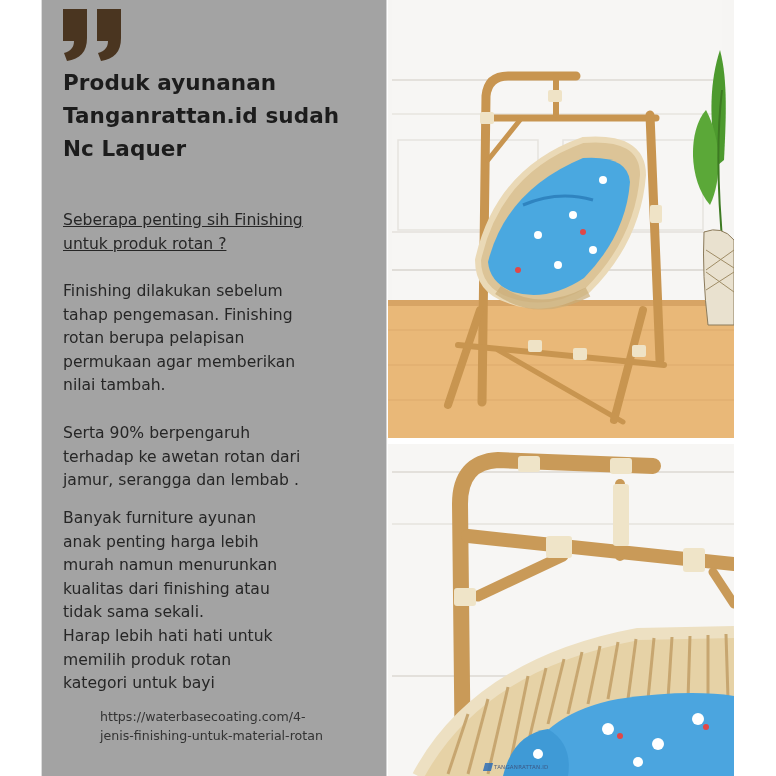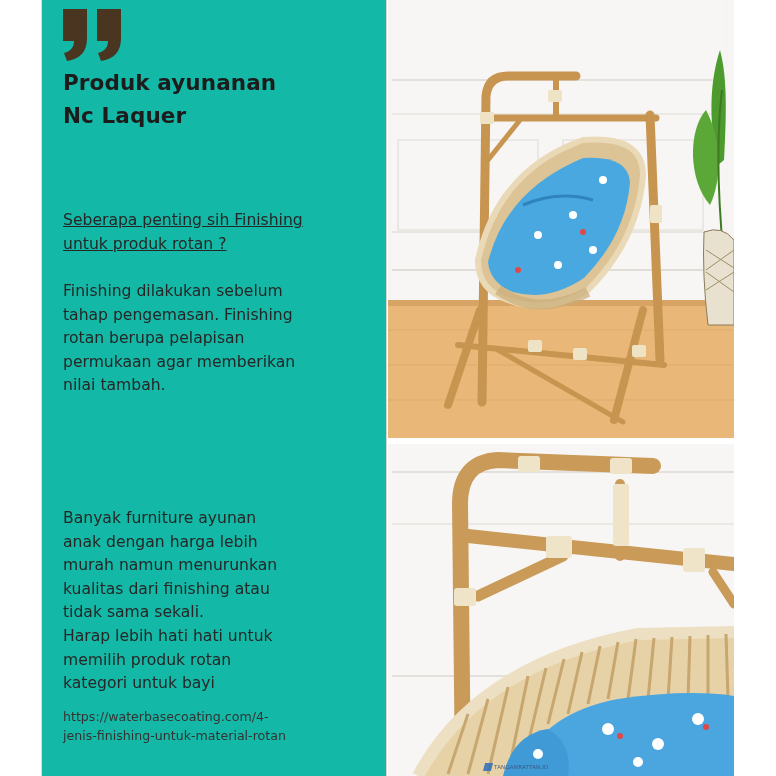--- a/index.html
+++ b/index.html
@@ -3,21 +3,21 @@
 <meta charset="utf-8">
 <style>
   html, body { margin: 0; padding: 0; }
   body {
     width: 776px; height: 776px; overflow: hidden; position: relative;
     background: #ffffff;
     font-family: "DejaVu Sans", "Liberation Sans", sans-serif;
   }
   .text-card {
     position: absolute; left: 41px; top: 0; width: 346px; height: 776px;
-    background: #14b8a6;
+    background: #a3a3a3;
     border-left: 1px solid #dcdcdc;
     border-right: 1px solid #d4d4d4;
     box-sizing: border-box;
   }
   .quote-mark {
     position: absolute; left: 20px; top: 8px; width: 62px; height: 54px;
   }
   .headline {
     position: absolute; left: 21px; top: 67px; width: 310px;
     font-weight: bold; font-size: 21.5px; line-height: 32.8px;
@@ -31,21 +31,21 @@
   .body-block span { display: block; white-space: nowrap; }
   #p1 { top: 209px; text-decoration: underline; }
   #p2 { top: 280px; }
   #p3 { top: 422px; }
   #p4 { top: 507px; }
   .source-link {
     position: absolute; left: 21px; top: 708px; width: 300px;
     font-size: 12.6px; line-height: 18.5px; color: #333333;
     text-decoration: none;
   }
-  .source-link span { display: block; white-space: nowrap; }
+  .source-link span { display: block; white-space: nowrap; margin-left: 37px; }
 
   .photo {
     position: absolute; left: 388px; width: 346px; overflow: hidden;
   }
   #photo1 { top: 0; height: 443px; }
   #photo2 { top: 444px; height: 332px; }
   .photo svg { display: block; }
   .watermark {
     position: absolute; left: 96px; bottom: 5px;
     font-size: 5.5px; color: #3b4f7a; letter-spacing: 0.2px;
@@ -60,40 +60,46 @@
 <body>
 
 <div class="text-card">
   <svg class="quote-mark" viewBox="0 0 62 54">
     <path d="M1 1 H25 V30 C25 44 18 51 5 53 L2 45 C9 43 12 39 12 33 H1 Z" fill="#4a3520"></path>
     <path d="M35 1 H59 V30 C59 44 52 51 39 53 L36 45 C43 43 46 39 46 33 H35 Z" fill="#4a3520"></path>
   </svg>
 
   <div class="headline">
     <span>Produk ayunanan</span>
+    <span>Tanganrattan.id sudah</span>
     <span>Nc Laquer</span>
   </div>
 
   <div class="body-block" id="p1">
     <span>Seberapa penting sih Finishing</span>
     <span>untuk produk rotan ?</span>
   </div>
 
   <div class="body-block" id="p2">
     <span>Finishing dilakukan sebelum</span>
     <span>tahap pengemasan. Finishing</span>
     <span>rotan berupa pelapisan</span>
     <span>permukaan agar memberikan</span>
     <span>nilai tambah.</span>
   </div>
 
+  <div class="body-block" id="p3">
+    <span>Serta 90% berpengaruh</span>
+    <span>terhadap ke awetan  rotan dari</span>
+    <span>jamur, serangga dan lembab .</span>
+  </div>
 
   <div class="body-block" id="p4">
     <span>Banyak furniture ayunan</span>
-    <span>anak dengan harga lebih</span>
+    <span>anak penting harga lebih</span>
     <span>murah namun menurunkan</span>
     <span>kualitas dari finishing atau</span>
     <span>tidak sama sekali.</span>
     <span>Harap lebih hati hati untuk</span>
     <span>memilih produk rotan</span>
     <span>kategori untuk bayi</span>
   </div>
 
   <a class="source-link">
     <span>https://waterbasecoating.com/4-</span>

